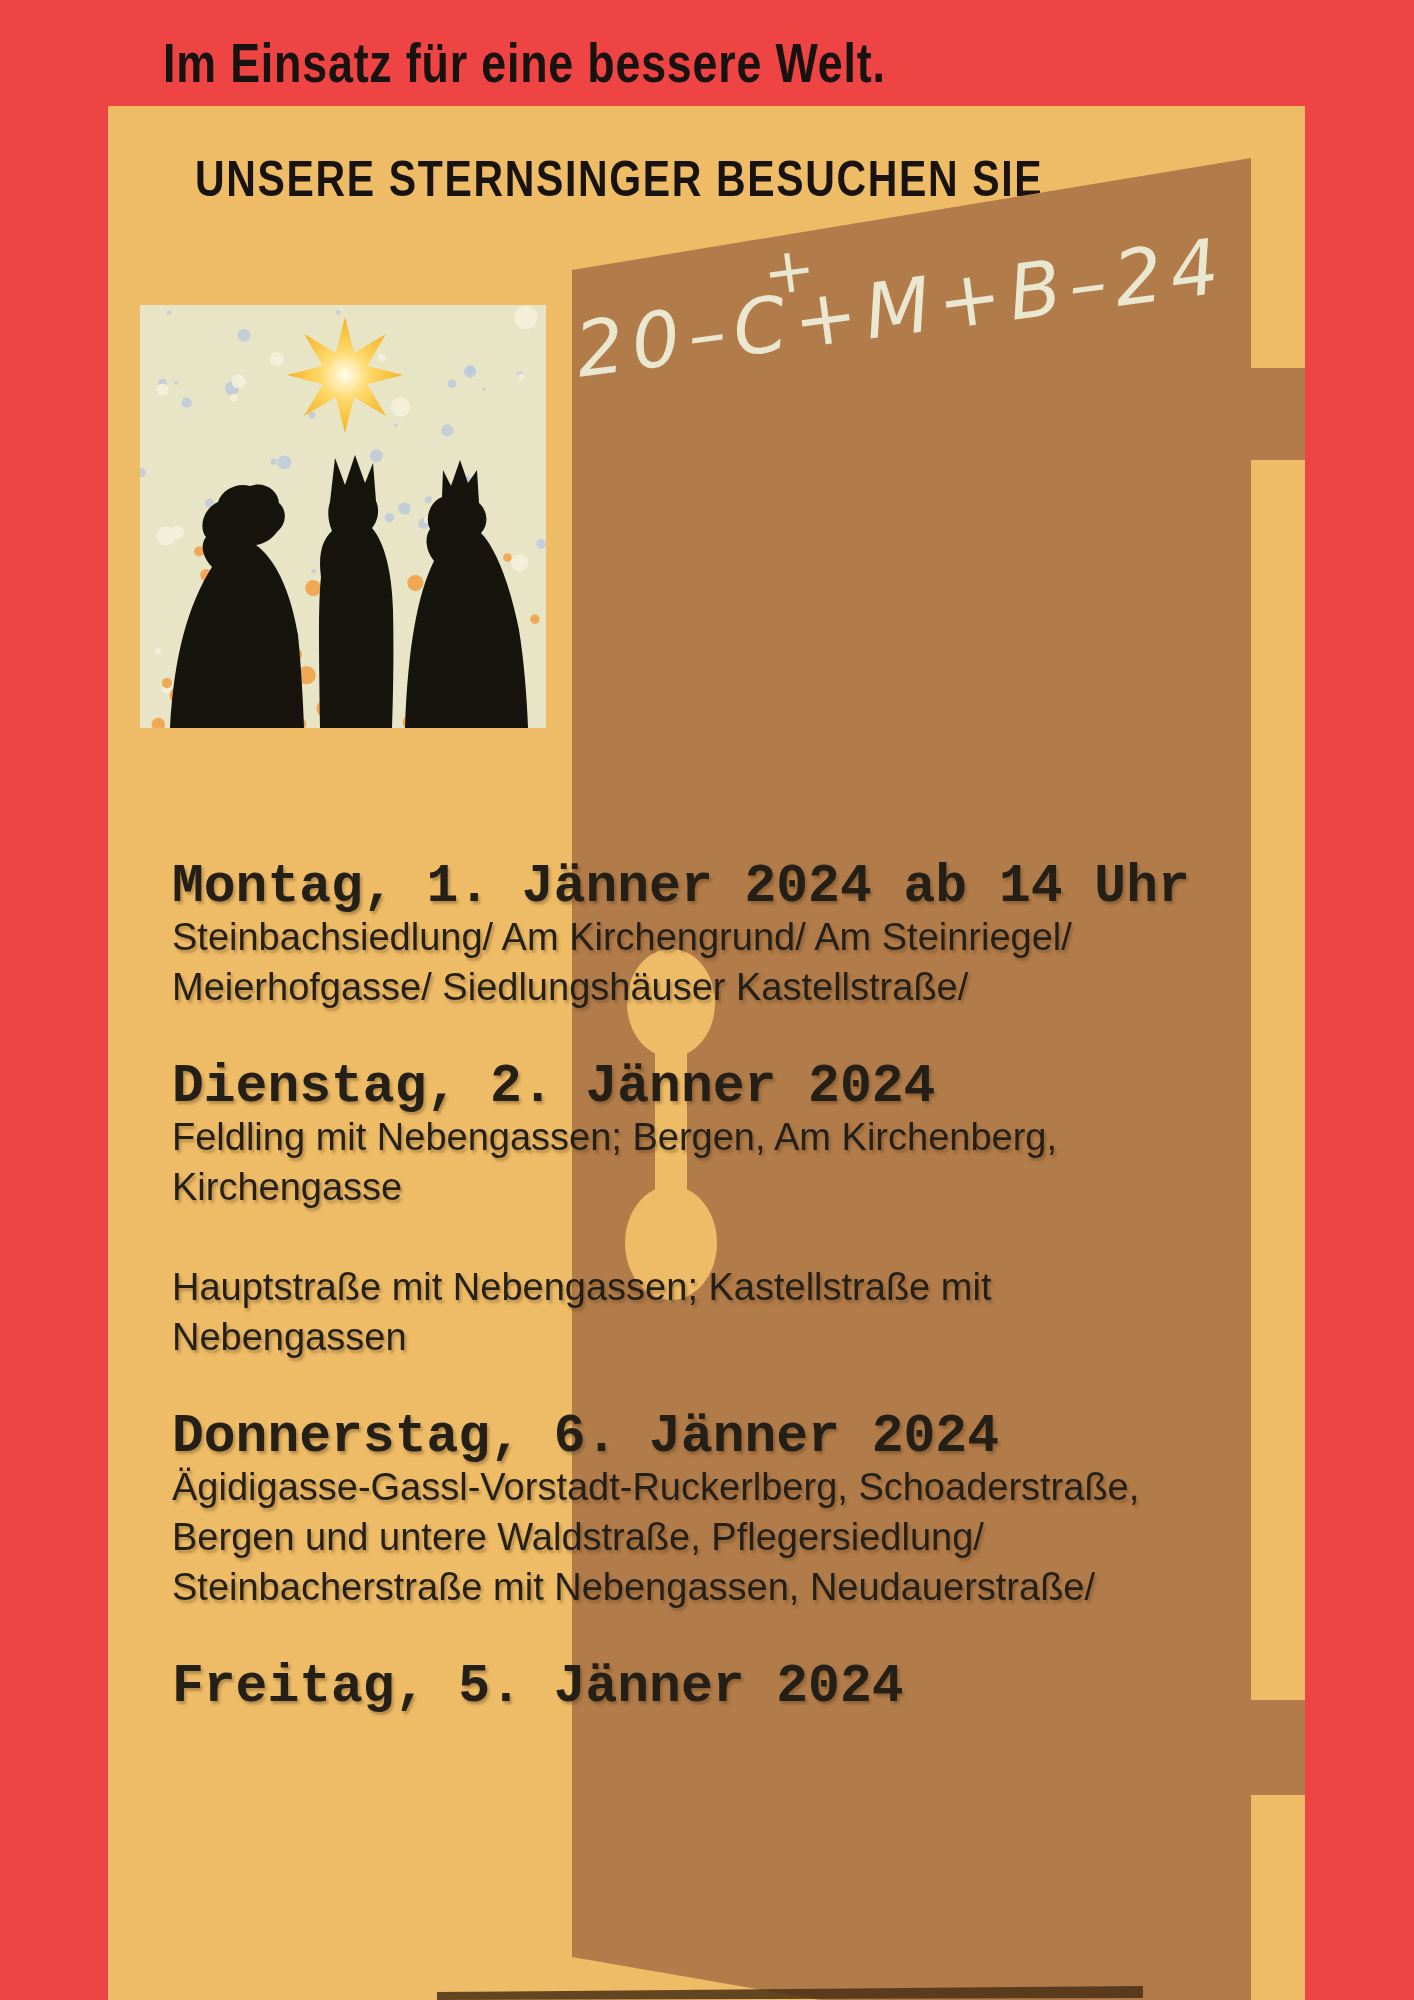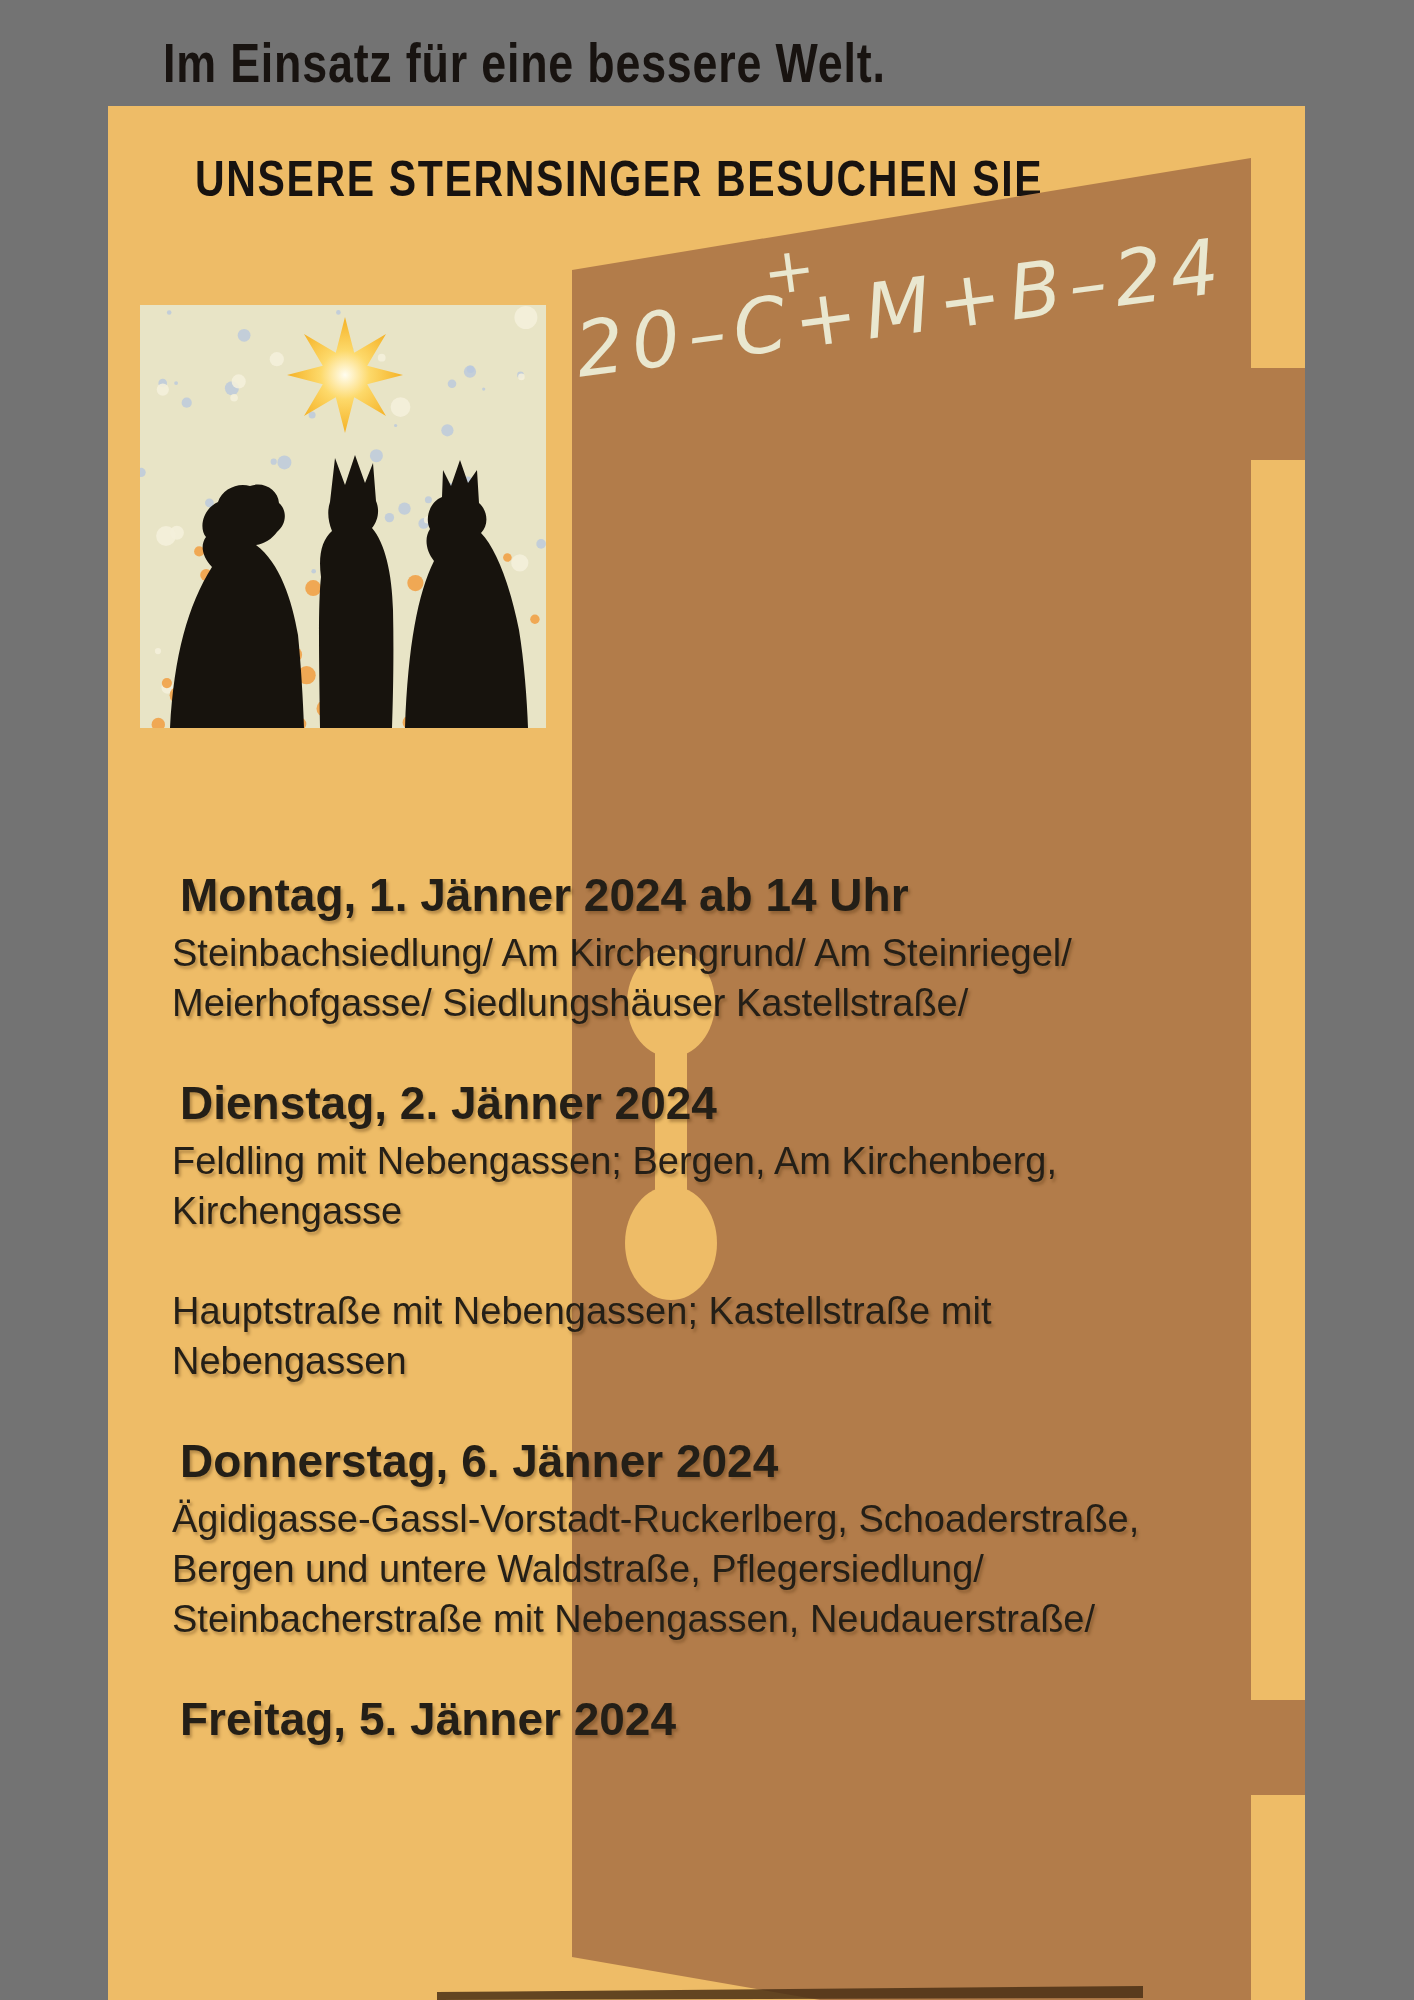--- a/index.html
+++ b/index.html
@@ -1,34 +1,34 @@
 <!DOCTYPE html>
 <html><head>
 <meta charset="utf-8">
 <style>
   html,body{margin:0;padding:0;background:#b5804c;}
-  .poster{position:relative;width:1414px;height:2000px;background:#737373;
+  .poster{position:relative;width:1414px;height:2000px;background:#ef4444;
           font-family:"Liberation Sans",sans-serif;overflow:hidden;}
   .panel{position:absolute;left:108px;top:106px;width:1197px;height:1894px;background:#eebc67;}
   .layer-svg{position:absolute;left:0;top:0;width:1414px;height:2000px;pointer-events:none;}
   .poster-title{position:absolute;left:163px;top:30px;font-size:56px;font-weight:700;color:#181310;
           transform:scaleX(.80);transform-origin:left top;white-space:nowrap;letter-spacing:1px;}
   .main-heading{position:absolute;left:195px;top:150px;font-size:50px;font-weight:700;color:#181310;
           transform:scaleX(.82);transform-origin:left top;white-space:nowrap;letter-spacing:2px;}
   .kings{position:absolute;left:140px;top:305px;width:406px;height:423px;}
   .kings svg{display:block;width:100%;height:100%;}
   .chalk{position:absolute;left:576px;top:306px;font-size:76px;color:#e9e7cf;
           font-family:"DejaVu Sans",sans-serif;font-style:italic;letter-spacing:8px;
           transform:rotate(-7.5deg);transform-origin:left center;white-space:nowrap;}
   .chalk-plus{position:absolute;left:763px;top:234px;font-size:62px;color:#e9e7cf;
           font-family:"DejaVu Sans",sans-serif;font-style:italic;transform:rotate(-7.5deg);}
   .schedule{position:absolute;left:172px;top:862px;width:1180px;color:#241f17;
           font-size:38px;line-height:50px;text-shadow:2px 3px 3px rgba(80,50,15,.35);}
   .block{margin:0 0 50px 0;}
-  .block .hdr{margin:8px;font-size:46px;font-weight:700;line-height:50px;white-space:nowrap;}
+  .block .hdr{margin:0;font-size:53px;font-weight:700;line-height:50px;white-space:nowrap;font-family:Liberation Mono, monospace;}
   .block .line{white-space:nowrap;}
 </style>
 </head>
 <body>
 
 <div class="poster">
 
   <div class="panel"></div>
 
   <div class="poster-title">Im Einsatz für eine bessere Welt.</div>

